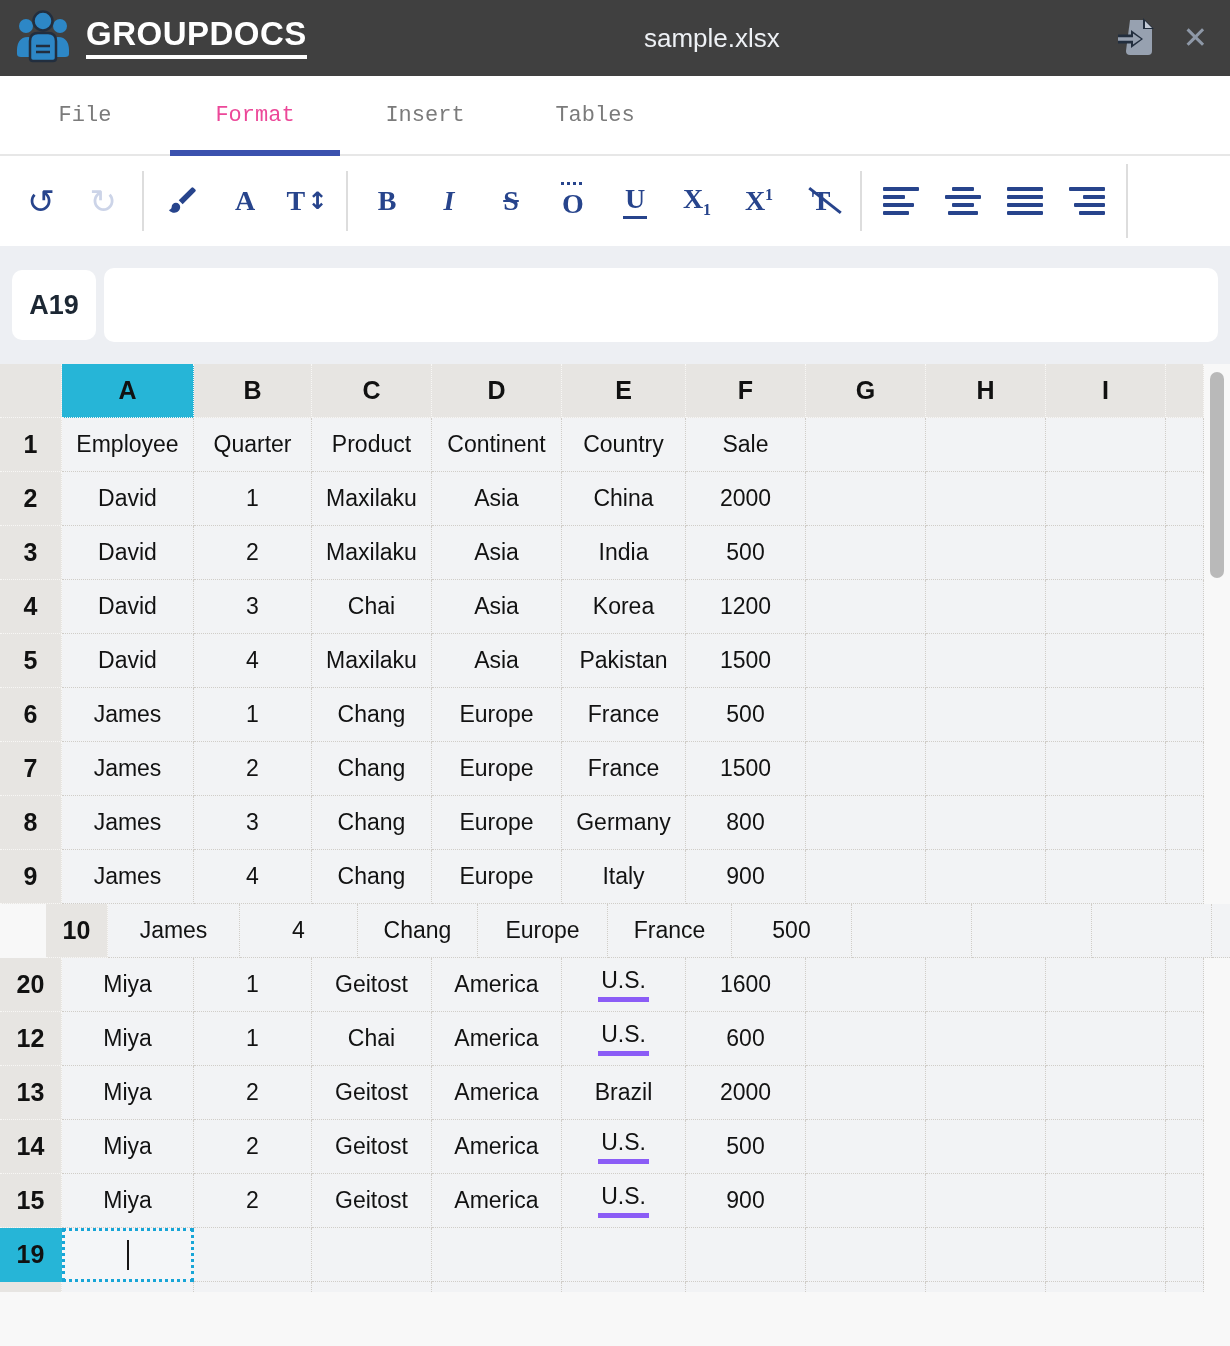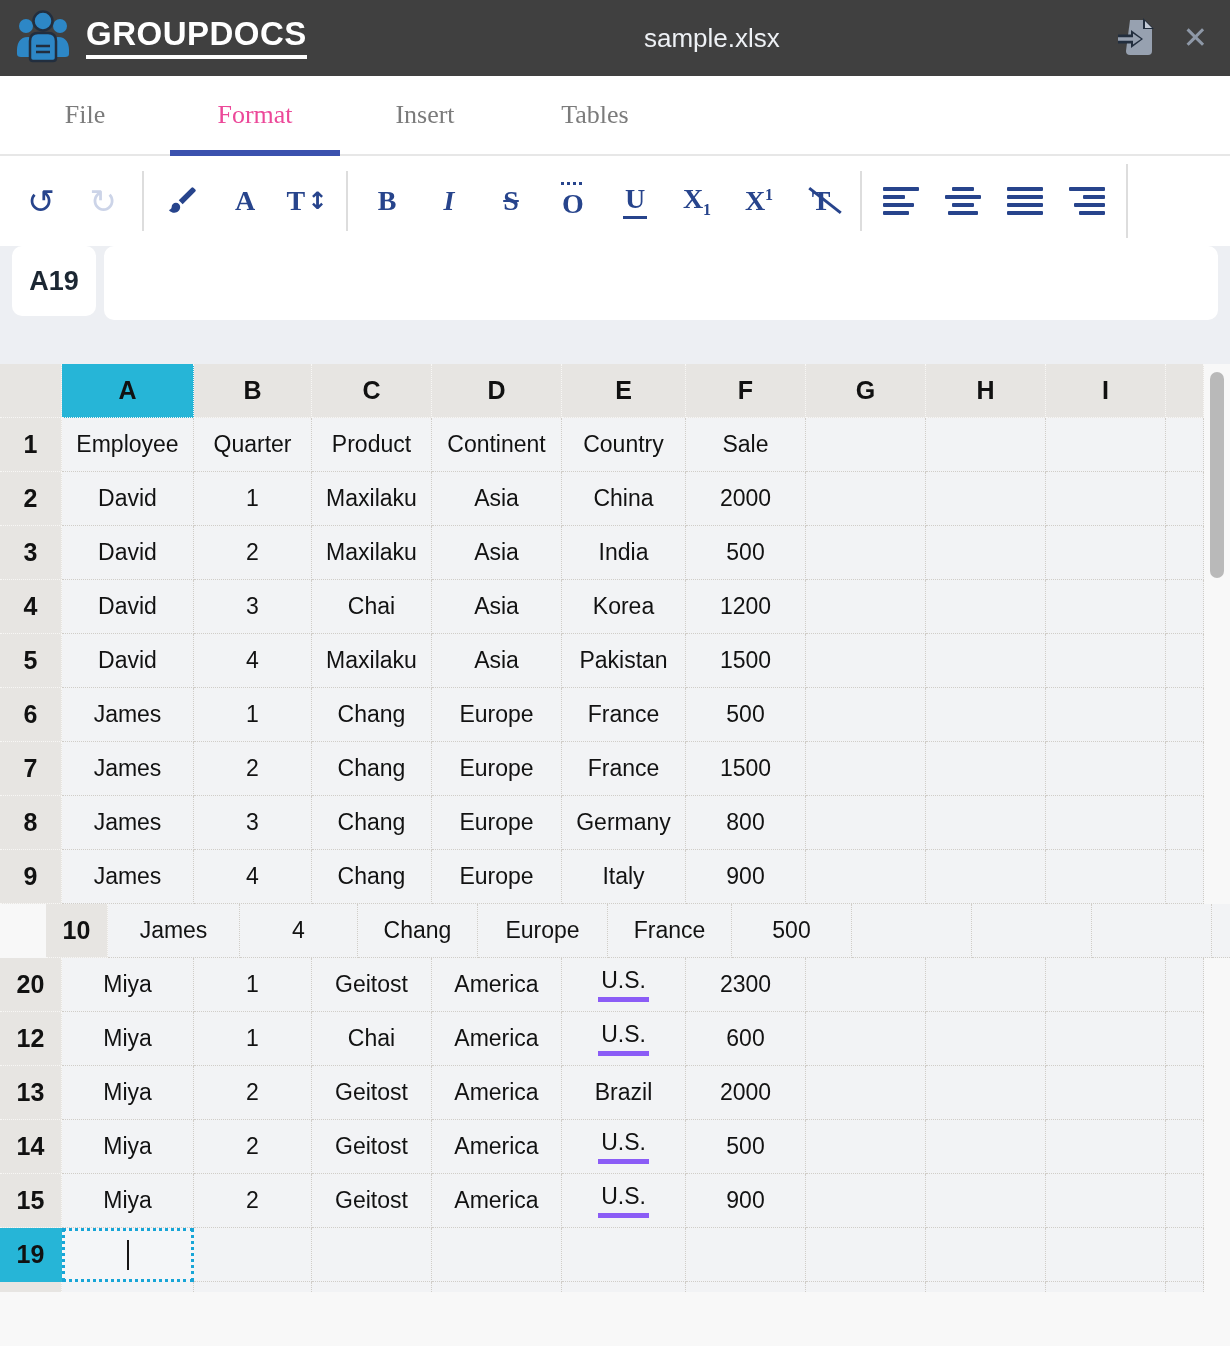--- a/index.html
+++ b/index.html
@@ -12,22 +12,22 @@
   .brand-name { color:#fff; font-weight:700; font-size:33px; letter-spacing:.5px;
                 border-bottom:4px solid #fff; padding-bottom:3px; line-height:1.05; }
   .doc-title { flex:1; text-align:center; color:#eef1f5; font-size:26px; }
   .tb-actions { display:flex; align-items:center; gap:26px; }
   .tb-btn { background:none; border:none; cursor:pointer; display:flex; align-items:center; }
   .close-x { color:#8e98a7; font-size:30px; line-height:1; }
 
   
   .tabs { height:80px; display:flex; border-bottom:2px solid #e7e7e7; background:#fff; }
   .tab { width:170px; display:flex; align-items:center; justify-content:center;
-         font-size:26px; color:#7b7b7b; position:relative; background:none; border:none; cursor:pointer;
-         font-family:Liberation Serif, serif; }
+         font-size:22px; color:#7b7b7b; position:relative; background:none; border:none; cursor:pointer;
+         font-family:Liberation Mono, monospace; }
   .tab.active { color:#ec4899; }
   .tab.active::after { content:""; position:absolute; left:0; bottom:-2px; width:100%; height:6px; background:#3b51ae; }
 
   
   .toolbar { height:90px; display:flex; align-items:center; padding-left:10px; background:#fff; }
   .tool { width:62px; height:62px; display:flex; align-items:center; justify-content:center;
           background:none; border:none; cursor:pointer; color:#27448c; }
   .tool .serif { font-family:"Liberation Serif","DejaVu Serif",serif; font-weight:700; font-size:28px; color:#27448c; }
   .tool.disabled { color:#ccd4e8; cursor:default; }
   .sep { width:2px; height:60px; background:#ddd; margin:0 8px; }
@@ -45,21 +45,21 @@
   .clearfmt { position:relative; }
   .clearfmt::after { content:""; position:absolute; left:-7px; top:14px; width:40px; height:3px;
                      background:#27448c; transform:rotate(38deg); }
   .align-icon { width:36px; display:flex; flex-direction:column; gap:4px; }
   .align-icon .bar { height:4px; background:#27448c; border-radius:1px; }
   .al-l { align-items:flex-start; } .al-c { align-items:center; }
   .al-j { align-items:stretch; }   .al-r { align-items:flex-end; }
   .w100{width:100%;} .w60{width:60%;} .w85{width:85%;} .w72{width:72%;}
 
   
-  .formula-row { height:118px; background:#edeff3; display:flex; padding:0 12px; gap:8px; }
+  .formula-row { height:118px; background:#edeff3; display:flex; align-items:center; padding:0 12px; gap:8px; }
   .cellref { width:84px; height:70px; background:#fff; border-radius:10px; display:flex;
              align-items:center; justify-content:center; font-size:27px; font-weight:600; color:#1c2733; cursor:pointer; }
   .formula-input { flex:1; height:74px; background:#fff; border-radius:10px; border:none;
                    font-size:24px; padding:0 16px; color:#1c2733; outline:none; }
 
   
   .grid { position:relative; background:#f8f8f8; height:982px; overflow:hidden; }
   .grow { display:grid; height:54px; width:1204px; }
   .colhead, .rowhead, .cell, .corner { display:flex; align-items:center; justify-content:center; }
   .corner { background:#e7e5e2; border-right:1px dotted #f8f7f5; border-bottom:1px dotted #f8f7f5; }
@@ -502,21 +502,21 @@
         <div class="cell">
           <span>Geitost</span>
         </div>
         <div class="cell">
           <span>America</span>
         </div>
         <div class="cell">
           <span class="spell">U.S.</span>
         </div>
         <div class="cell">
-          <span>2300</span>
+          <span>1600</span>
         </div>
         <div class="cell"></div>
         <div class="cell"></div>
         <div class="cell"></div>
         <div class="cell"></div>
       </div>
       <div class="grow" style="grid-template-columns: 62px 132px 118px 120px 130px 124px 120px 120px 120px 120px 38px;">
         <div class="rowhead">12</div>
         <div class="cell">
           <span>Miya</span>

